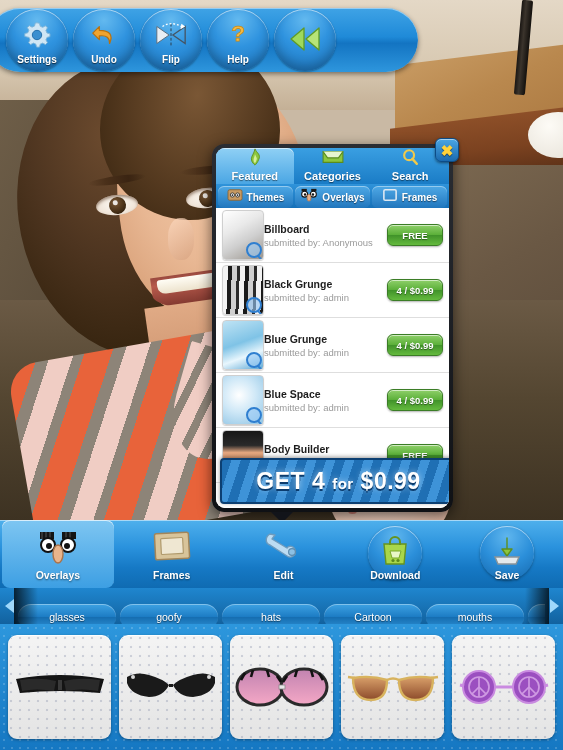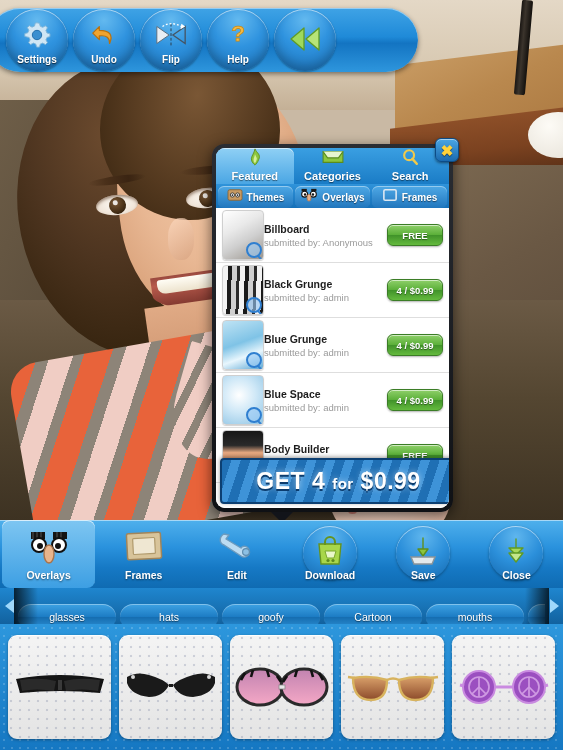--- a/index.html
+++ b/index.html
@@ -552,47 +552,36 @@
       <span>
         <svg width="32" height="32" viewBox="0 0 32 32">
           <polygon points="16,3 16,14 21,14 16,21 11,14 16,14" fill="#8cc63e" stroke="#5d8f20" stroke-width="1.4" stroke-linejoin="round"></polygon>
           <path d="M4 22 L28 22 L25 29 L7 29 Z" fill="#e4eaec" stroke="#8a9499" stroke-width="1.4"></path>
         </svg>
       </span>
     </div>
     <span class="blbl">Save</span>
   </div>
 
-  <div class="bt-item">
-    <div class="bt-circle">
-      <span>
-        <svg width="30" height="32" viewBox="0 0 30 32">
-          <polygon points="15,4 15,13 22,13 15,20 8,13 15,13" fill="#a8d95c" stroke="#5f9a25" stroke-width="1.4" stroke-linejoin="round"></polygon>
-          <polygon points="8,18 22,18 15,27" fill="#c4e68b" stroke="#5f9a25" stroke-width="1.4" stroke-linejoin="round"></polygon>
-        </svg>
-      </span>
-    </div>
-    <span class="blbl">Close</span>
-  </div>
 </div>
 
 <div id="category-strip">
   <div class="arrow-btn left">
       <div class="tri"></div>
     </div>
   <div class="shade-l"></div>
   <div class="cat-track" id="cat-track">
       <div class="cat-pill">
         <span>glasses</span>
       </div>
       <div class="cat-pill">
+        <span>goofy</span>
+      </div>
+      <div class="cat-pill">
         <span>hats</span>
-      </div>
-      <div class="cat-pill">
-        <span>goofy</span>
       </div>
       <div class="cat-pill">
         <span>Cartoon</span>
       </div>
       <div class="cat-pill">
         <span>mouths</span>
       </div>
       <div class="cat-pill"></div>
     </div>
   <div class="shade-r"></div>

